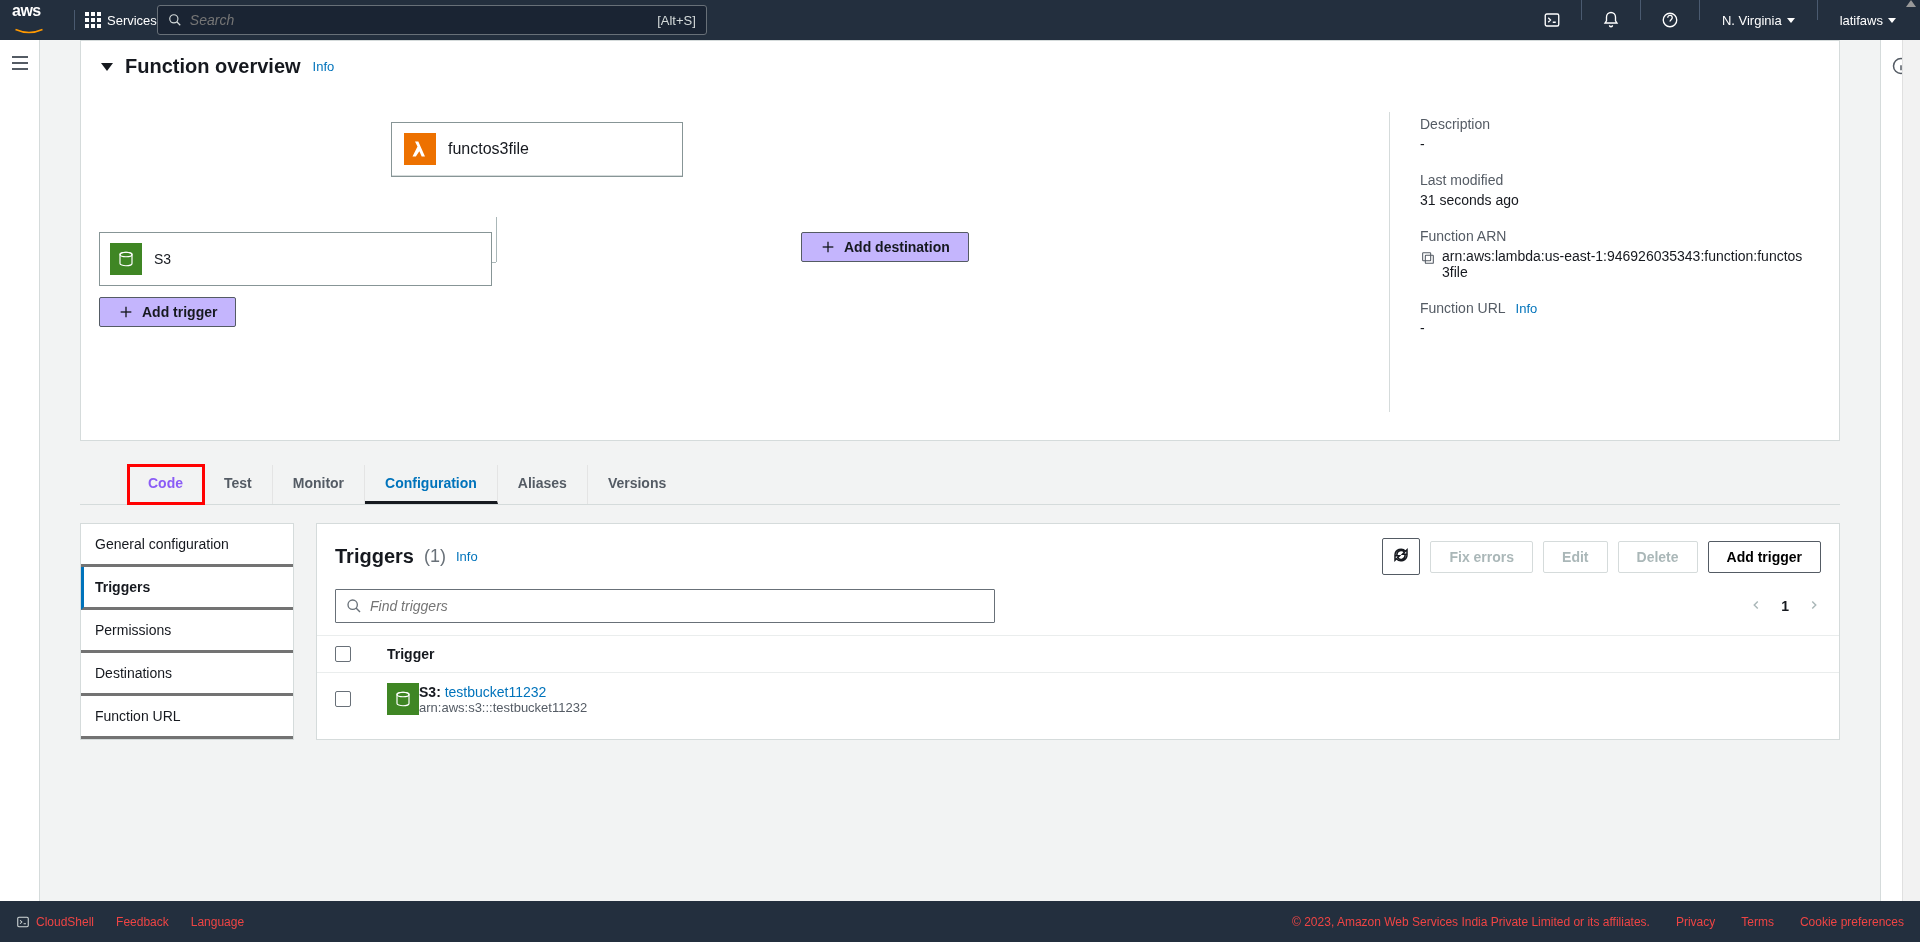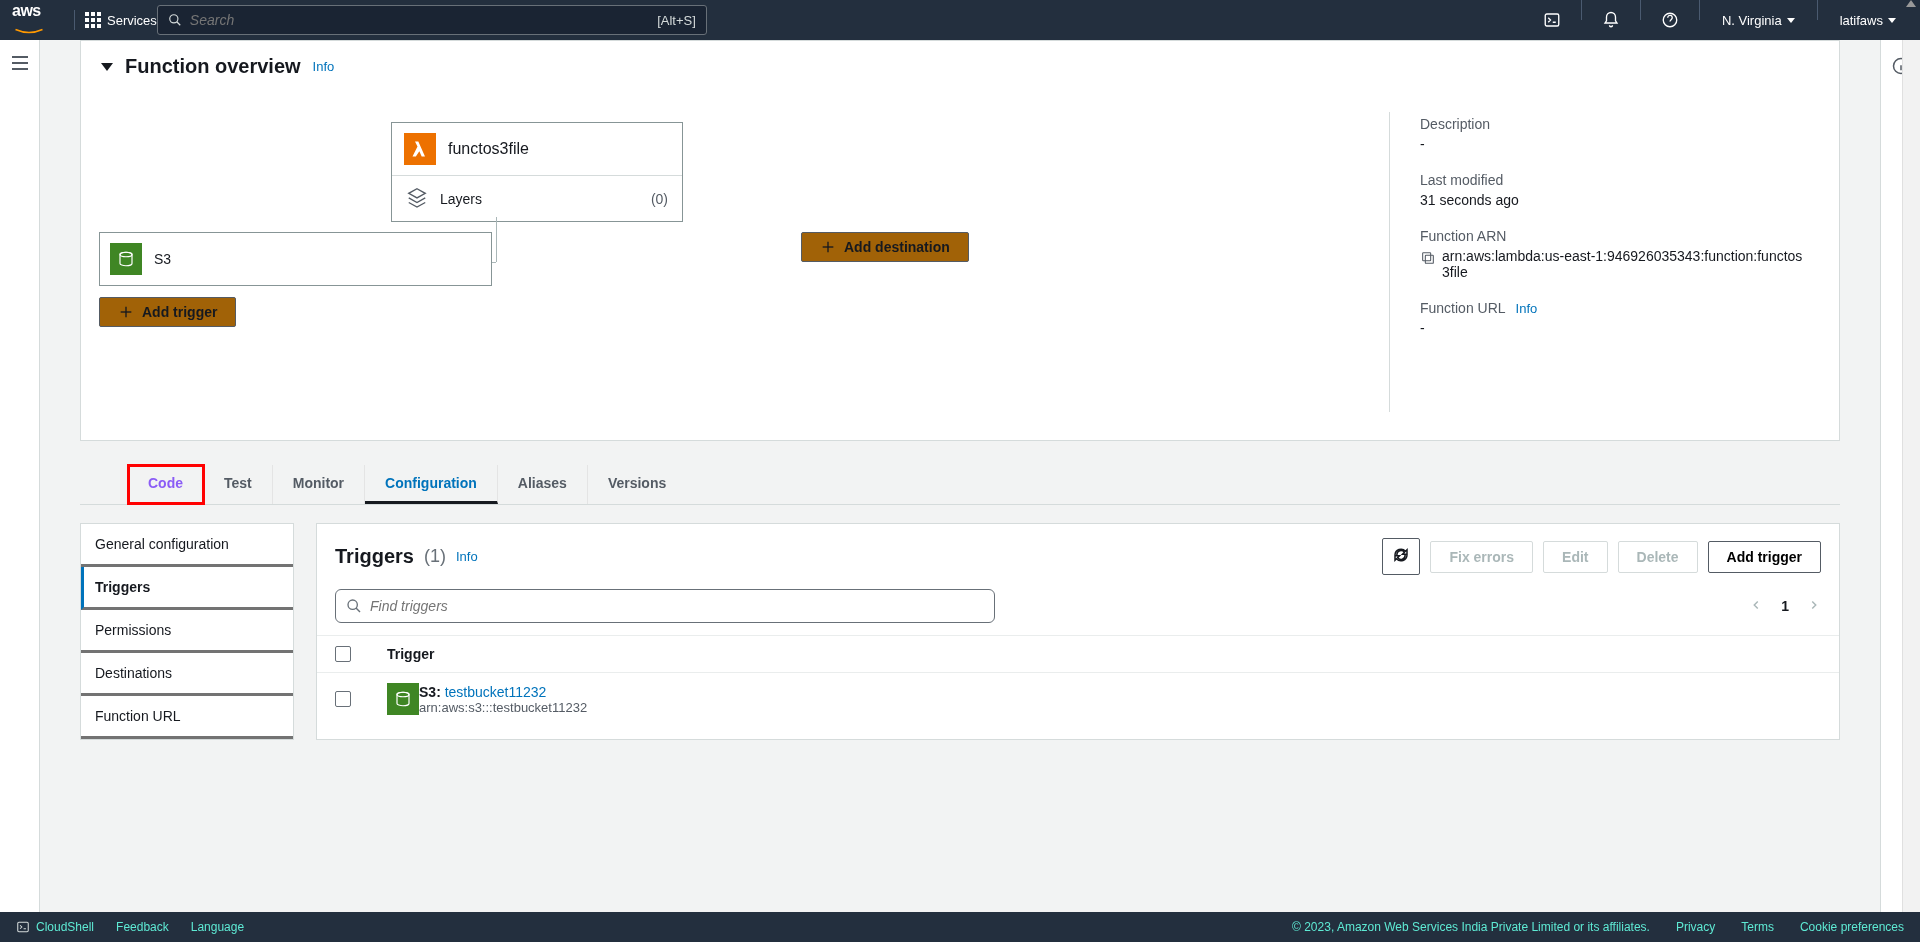--- a/index.html
+++ b/index.html
@@ -44,21 +44,21 @@
 .func-name { font-size: 16px; }
 .func-layers { display: flex; align-items: center; padding: 10px 14px; gap: 12px; }
 .layers-icon svg { width: 22px; height: 22px; stroke: #545b64; fill: none; stroke-width: 1.5; }
 .layers-count { margin-left: auto; color: #545b64; }
 .connector1 { position: absolute; left: 415px; top: 105px; width: 1px; height: 45px; background: #aab7b8; }
 .connector2 { position: absolute; left: 335px; top: 150px; width: 80px; height: 1px; background: #aab7b8; }
 .connector3 { position: absolute; left: 335px; top: 135px; width: 1px; height: 15px; background: #aab7b8; }
 .trigger-box { position: absolute; left: 18px; top: 120px; width: 393px; height: 54px; border: 1px solid #879596; background: #fff; display: flex; align-items: center; padding: 0 10px; gap: 12px; }
 .s3-icon { width: 32px; height: 32px; background: #3f8624; display: flex; align-items: center; justify-content: center; }
 .s3-icon svg { width: 18px; height: 18px; stroke: #fff; fill: none; stroke-width: 1.6; }
-.add-trigger-btn, .add-dest-btn { position: absolute; border: 1px solid #545b64; background: #a16207; padding: 6px 18px; display: flex; align-items: center; gap: 8px; cursor: pointer; font-weight: 700; font-size: 14px; color: #16191f; border-radius: 2px; }
+.add-trigger-btn, .add-dest-btn { position: absolute; border: 1px solid #545b64; background: #c4b5fd; padding: 6px 18px; display: flex; align-items: center; gap: 8px; cursor: pointer; font-weight: 700; font-size: 14px; color: #16191f; border-radius: 2px; }
 .add-trigger-btn { left: 18px; top: 185px; }
 .add-dest-btn { left: 720px; top: 120px; }
 .plus-svg { width: 16px; height: 16px; stroke: #16191f; stroke-width: 2; fill: none; }
 .meta-area { width: 450px; border-left: 1px solid #d5dbdb; padding: 4px 30px; }
 .meta-label { color: #545b64; font-size: 14px; margin-bottom: 4px; }
 .meta-val { color: #16191f; font-size: 14px; margin-bottom: 20px; }
 .arn-row { display: flex; align-items: flex-start; gap: 6px; margin-bottom: 20px; }
 .copy-icon svg { width: 16px; height: 16px; stroke: #545b64; fill: none; stroke-width: 1.6; margin-top: 2px; }
 .tabs-row { display: flex; border-bottom: 1px solid #d5dbdb; margin-top: 24px; }
 .tab { padding: 10px 20px; font-weight: 700; color: #545b64; cursor: pointer; border-right: 1px solid #e4e4e4; font-size: 14px; }
@@ -71,37 +71,37 @@
 .triggers-panel { flex: 1; border: 1px solid #d5dbdb; background: #fff; }
 .triggers-head { display: flex; align-items: center; padding: 14px 18px; gap: 10px; }
 .triggers-title { font-size: 20px; font-weight: 700; }
 .triggers-count { color: #687078; font-size: 18px; font-weight: 400; }
 .triggers-actions { margin-left: auto; display: flex; gap: 10px; align-items: center; }
 .btn { border: 1px solid #545b64; background: #fff; padding: 7px 18px; font-weight: 700; cursor: pointer; border-radius: 2px; font-size: 14px; }
 .btn.disabled { color: #aab7b8; border-color: #d5dbdb; cursor: default; }
 .btn.icon-only { padding: 7px 9px; display: flex; }
 .refresh-icon svg { width: 18px; height: 18px; stroke: #16191f; fill: none; stroke-width: 2; }
 .search-row { display: flex; align-items: center; padding: 0 18px 12px 18px; gap: 20px; }
-.find-input { flex: 0 0 660px; border: 1px solid #687078; border-radius: 6px; height: 34px; display: flex; align-items: center; padding: 0 10px; gap: 8px; }
+.find-input { flex: 0 0 660px; border: 1px solid #687078; border-radius: 1px; height: 34px; display: flex; align-items: center; padding: 0 10px; gap: 8px; }
 .find-input svg { width: 16px; height: 16px; stroke: #687078; fill: none; stroke-width: 2; }
 .find-input input { border: none; outline: none; font-style: italic; font-size: 14px; flex: 1; color: #545b64; }
 .pager { margin-left: auto; display: flex; align-items: center; gap: 18px; color: #687078; }
 .pager-arrow svg { width: 14px; height: 14px; stroke: #aab7b8; fill: none; stroke-width: 2.5; }
 .pager-num { font-weight: 700; color: #16191f; }
 .trig-table { width: 100%; }
 .trig-th { display: flex; align-items: center; padding: 10px 18px; border-top: 1px solid #eaeded; border-bottom: 1px solid #eaeded; }
 .chk { width: 16px; height: 16px; border: 1px solid #687078; border-radius: 2px; margin-right: 36px; }
 .th-label { font-weight: 700; font-size: 14px; }
 .trig-row { display: flex; align-items: center; padding: 10px 18px; }
 .trig-info { display: flex; align-items: center; gap: 0; }
 .trig-text { display: flex; flex-direction: column; }
 .trig-line1 { font-size: 14px; font-weight: 700; }
 .trig-line1 .link { color: #0073bb; font-weight: 400; }
 .trig-arn { font-size: 13px; color: #545b64; }
-.footer { position: fixed; bottom: 0; left: 0; right: 0; height: 30px; background: #232f3e; color: #5eead4; display: flex; align-items: center; padding: 0 16px; font-size: 12px; text-align: right; }
+.footer { position: fixed; bottom: 0; left: 0; right: 0; height: 41px; background: #232f3e; color: #ef4444; display: flex; align-items: center; padding: 0 16px; font-size: 12px; text-align: right; }
 .footer-left { display: flex; align-items: center; gap: 22px; }
 .footer-item { display: flex; align-items: center; gap: 6px; cursor: pointer; }
 .footer-item svg { width: 14px; height: 14px; stroke: #d5dbdb; fill: none; stroke-width: 1.8; }
 .footer-right { margin-left: auto; display: flex; align-items: center; gap: 26px; }
 </style>
 </head>
 <body>
 
 <div class="top-nav">
   <div class="aws-logo">
@@ -189,29 +189,20 @@
       <div class="overview-body">
         <div class="diagram-area">
           <div class="func-box">
             <div class="func-top">
               <div class="lambda-icon">
                 <svg viewBox="0 0 24 24">
                     <path d="M6 3h4l8 18h-4l-2.8-6.3L7 21H3l6-12-3-6z"></path>
                   </svg>
               </div>
               <span class="func-name">functos3file</span>
-            </div>
-            <div class="func-layers">
-              <span class="layers-icon">
-                <svg viewBox="0 0 24 24">
-                    <path d="M12 3l9 5-9 5-9-5 9-5zM3 13l9 5 9-5M3 18l9 5 9-5"></path>
-                  </svg>
-              </span>
-              <span>Layers</span>
-              <span class="layers-count">(0)</span>
             </div>
           </div>
           <div class="connector1"></div>
           <div class="connector2"></div>
           <div class="connector3"></div>
           <div class="trigger-box">
             <div class="s3-icon">
               <svg viewBox="0 0 24 24">
                   <path d="M4 6c0-1.5 3.6-3 8-3s8 1.5 8 3v12c0 1.5-3.6 3-8 3s-8-1.5-8-3V6z"></path>
                   <ellipse cx="12" cy="6" rx="8" ry="3"></ellipse>

